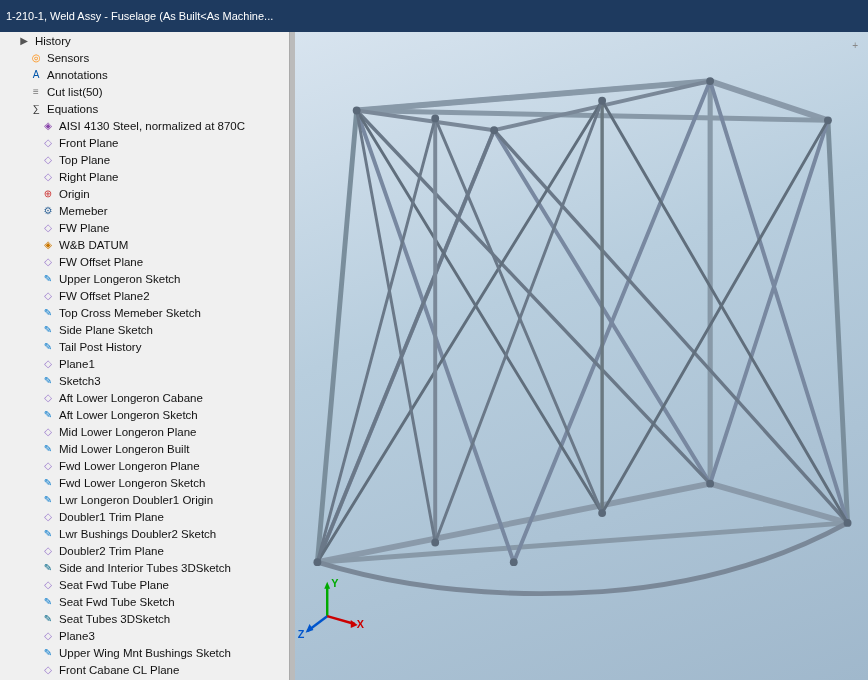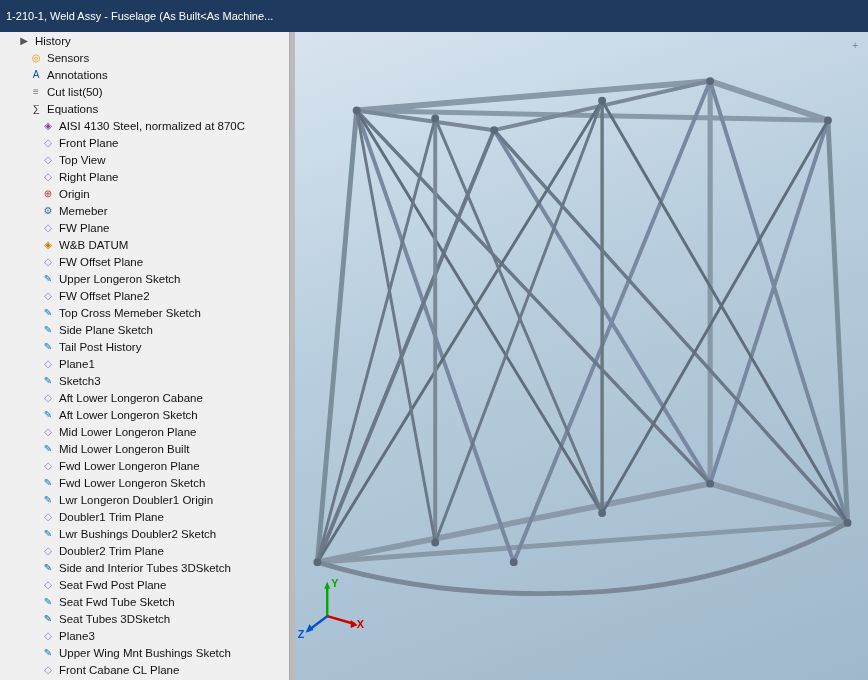--- a/index.html
+++ b/index.html
@@ -160,21 +160,21 @@
         <span class="label">AISI 4130 Steel, normalized at 870C</span>
       </div>
       <div class="tree-item">
         <span class="indent" style="width: 36px;"></span>
         <span class="icon" style="color: rgb(153, 119, 204);">◇</span>
         <span class="label">Front Plane</span>
       </div>
       <div class="tree-item">
         <span class="indent" style="width: 36px;"></span>
         <span class="icon" style="color: rgb(153, 119, 204);">◇</span>
-        <span class="label">Top View</span>
+        <span class="label">Top Plane</span>
       </div>
       <div class="tree-item">
         <span class="indent" style="width: 36px;"></span>
         <span class="icon" style="color: rgb(153, 119, 204);">◇</span>
         <span class="label">Right Plane</span>
       </div>
       <div class="tree-item">
         <span class="indent" style="width: 36px;"></span>
         <span class="icon" style="color: rgb(204, 51, 51);">⊕</span>
         <span class="label">Origin</span>
@@ -285,21 +285,21 @@
         <span class="label">Doubler2 Trim Plane</span>
       </div>
       <div class="tree-item">
         <span class="indent" style="width: 36px;"></span>
         <span class="icon" style="color: rgb(0, 102, 136);">✎</span>
         <span class="label">Side and Interior Tubes 3DSketch</span>
       </div>
       <div class="tree-item">
         <span class="indent" style="width: 36px;"></span>
         <span class="icon" style="color: rgb(153, 119, 204);">◇</span>
-        <span class="label">Seat Fwd Post Plane</span>
+        <span class="label">Seat Fwd Tube Plane</span>
       </div>
       <div class="tree-item">
         <span class="indent" style="width: 36px;"></span>
         <span class="icon" style="color: rgb(0, 119, 204);">✎</span>
         <span class="label">Seat Fwd Tube Sketch</span>
       </div>
       <div class="tree-item">
         <span class="indent" style="width: 36px;"></span>
         <span class="icon" style="color: rgb(0, 102, 136);">✎</span>
         <span class="label">Seat Tubes 3DSketch</span>

